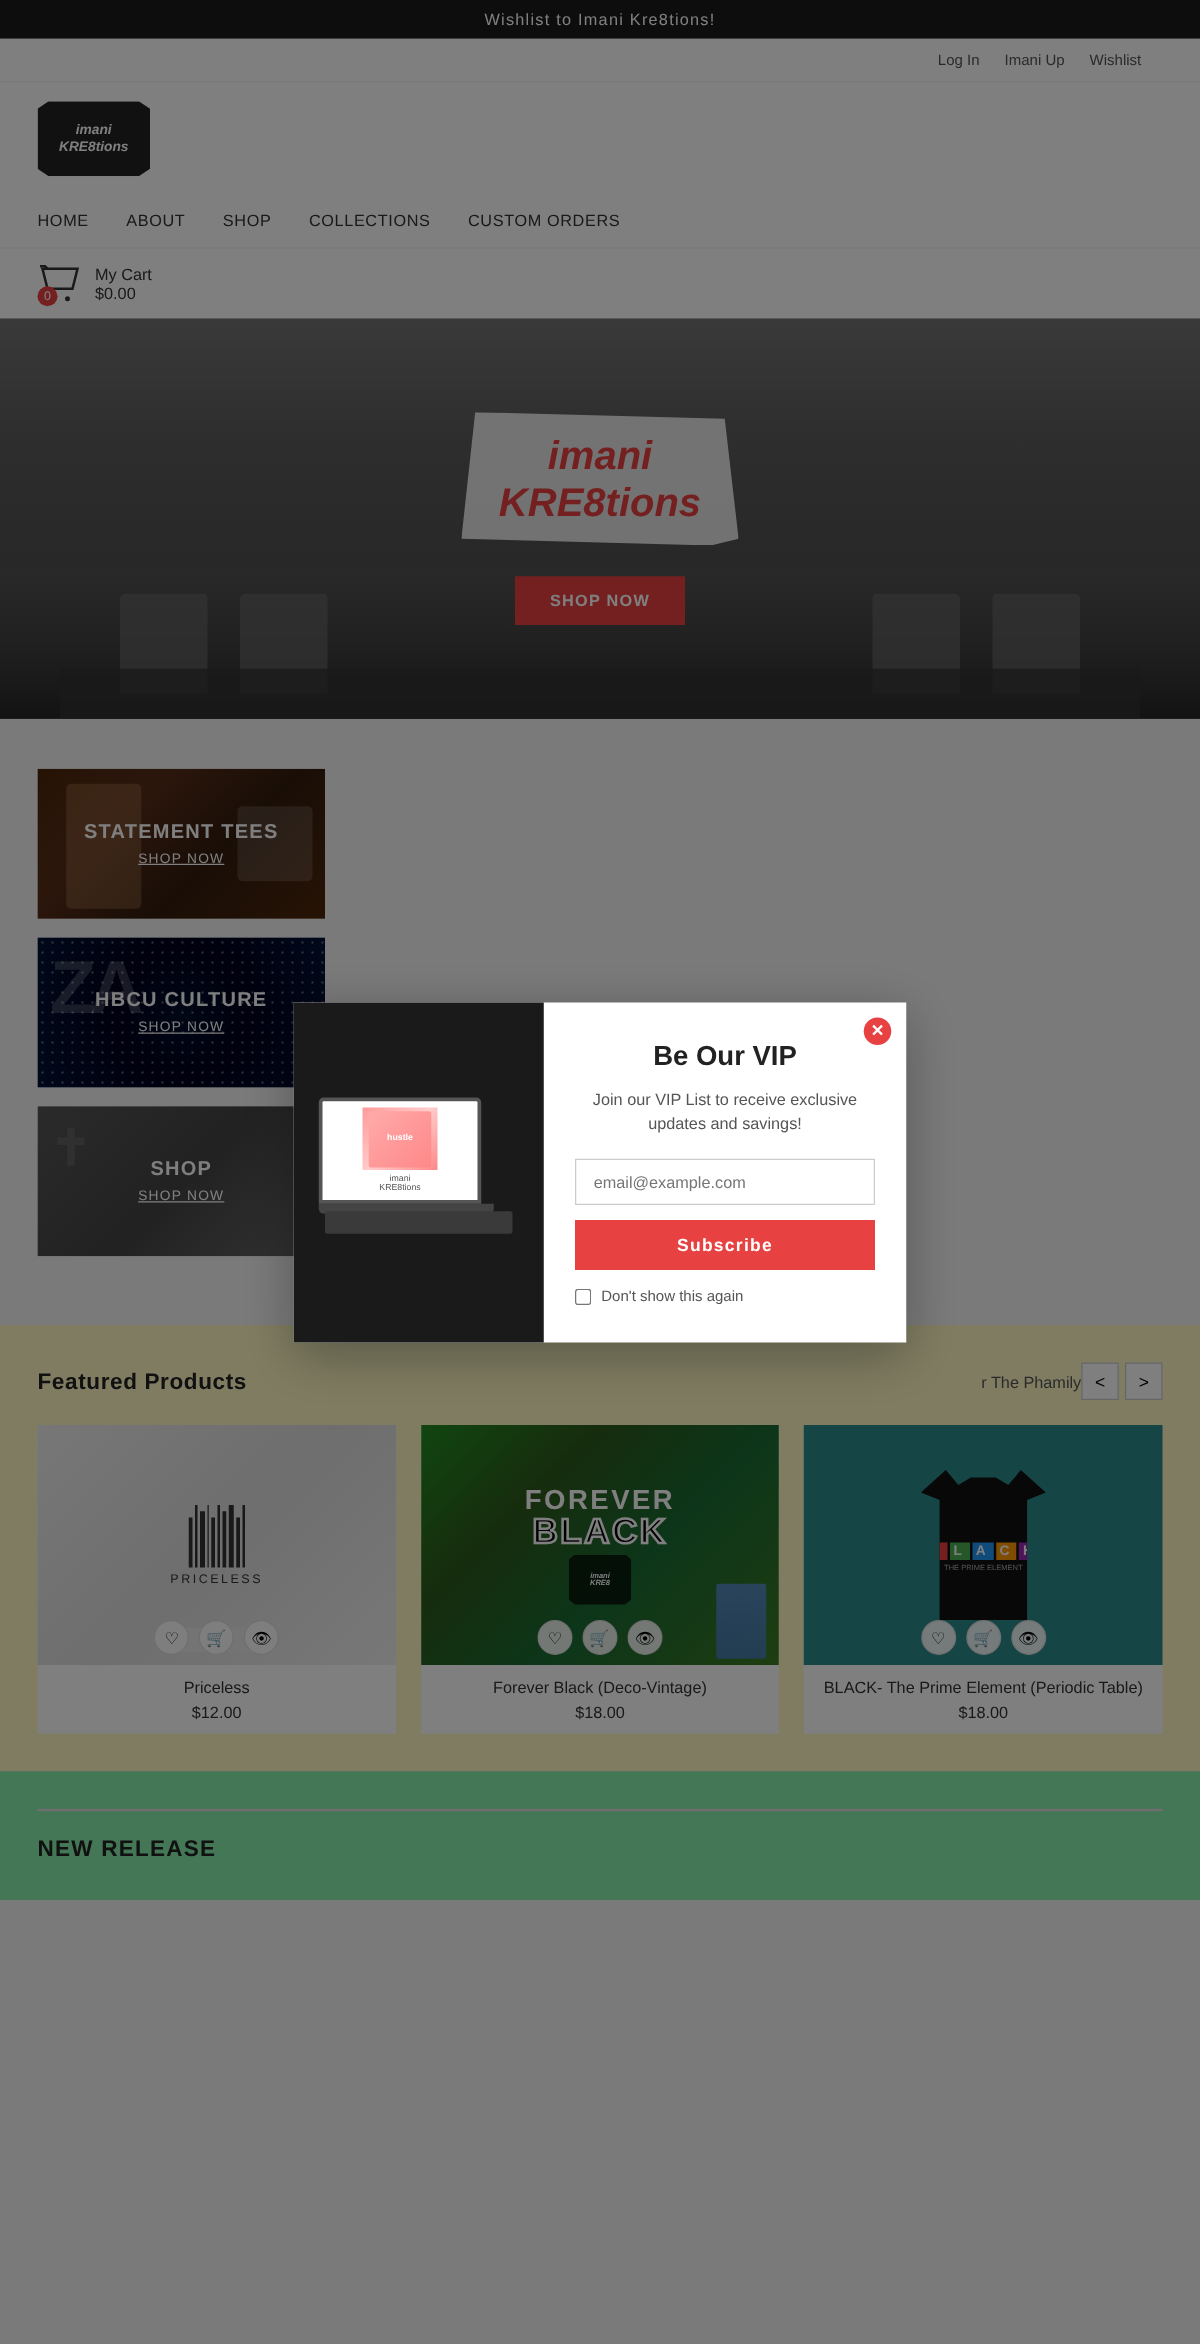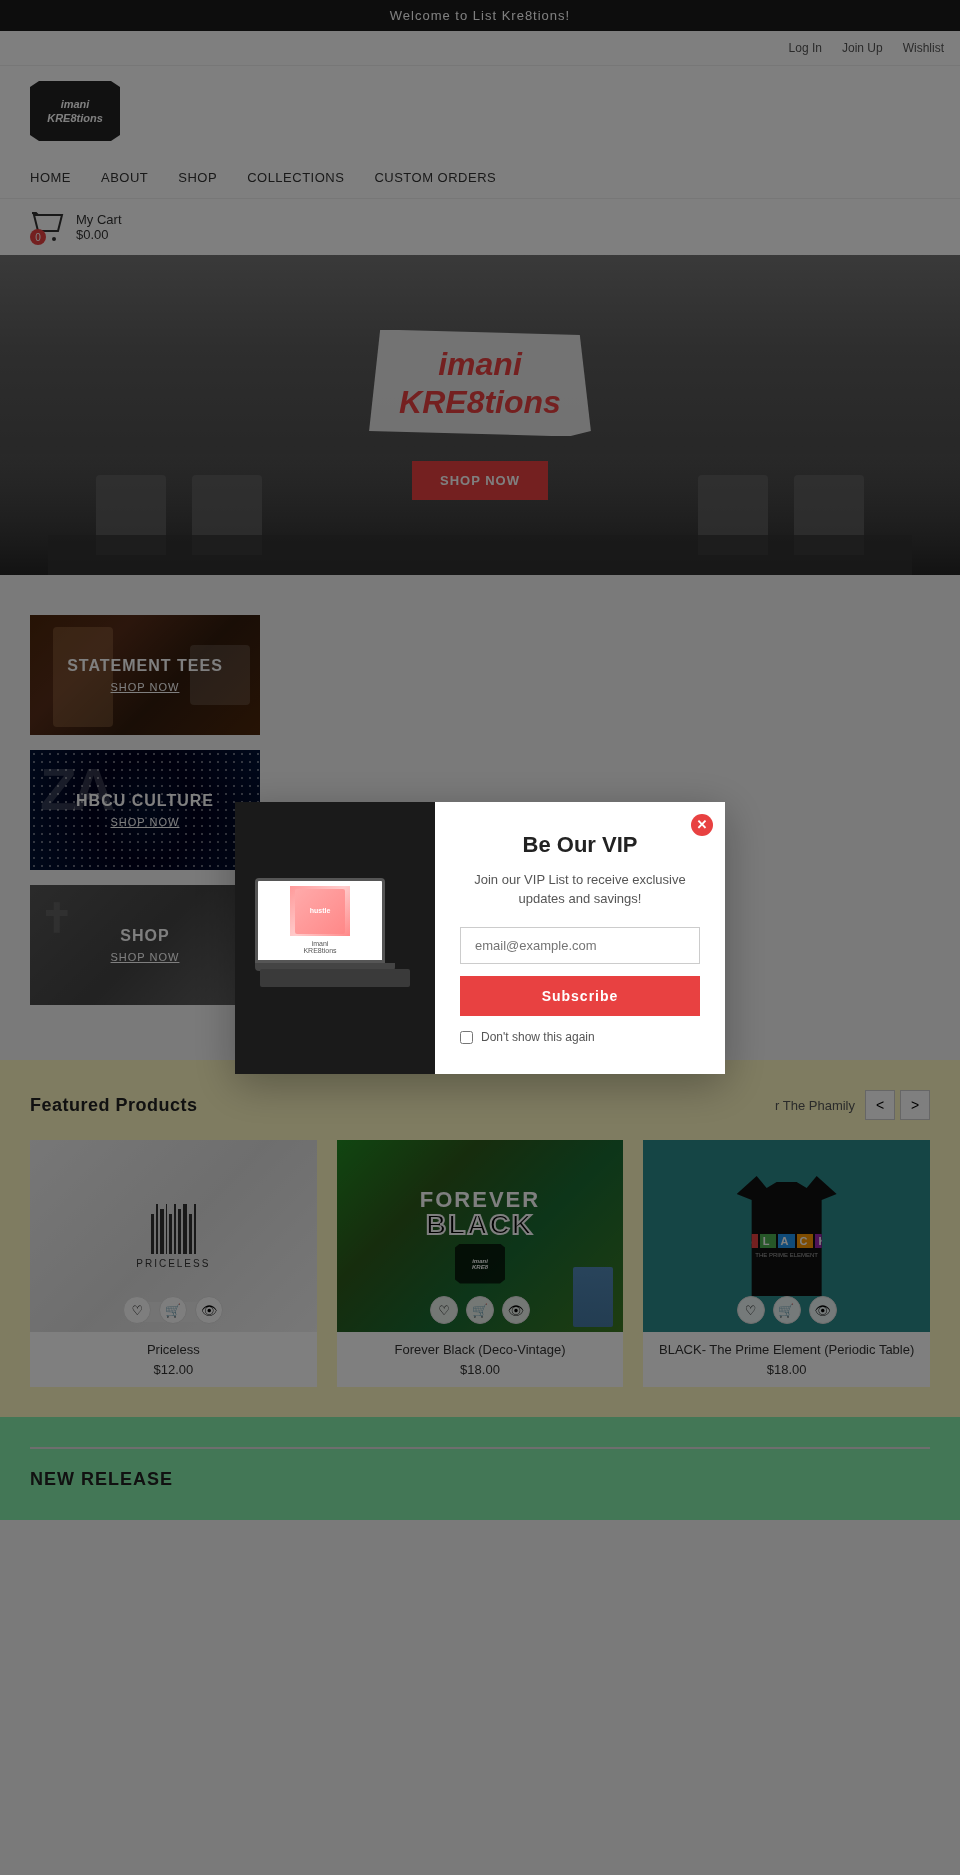--- a/index.html
+++ b/index.html
@@ -11,21 +11,21 @@
       color: #fff;
       text-align: center;
       padding: 8px;
       font-size: 13px;
       letter-spacing: 1px;
     }
 
     
     .header-top {
       background: #fff;
-      padding: 10px 16px;
+      padding: 10px 47px;
       display: flex;
       justify-content: space-between;
       align-items: center;
       border-bottom: 1px solid #eee;
     }
     .header-links {
       display: flex;
       gap: 20px;
       font-size: 12px;
       color: #555;
@@ -505,35 +505,34 @@
     .dot-pattern {
       position: absolute;
       inset: 0;
       background-image: radial-gradient(circle, rgba(255,255,255,0.4) 1px, transparent 1px);
       background-size: 8px 8px;
     }
 
     .featured-header-right {
       display: flex;
       align-items: center;
-      gap: 10px;
     }
   </style>
 </head>
 <body>
 
 <div class="announcement-bar">
-  <span>Welcome to List Kre8tions!</span>
+  <span>Wishlist to Imani Kre8tions!</span>
 </div>
 
 <div class="header-top">
   <div></div>
   <div class="header-links">
     <span>Log In</span>
-    <span>Join Up</span>
+    <span>Imani Up</span>
     <span>Wishlist</span>
   </div>
 </div>
 
 <div class="logo-area">
   <div class="logo-box">
     <div class="logo-text">
       <span>imani</span><br>
       <span>KRE8tions</span>
     </div>

